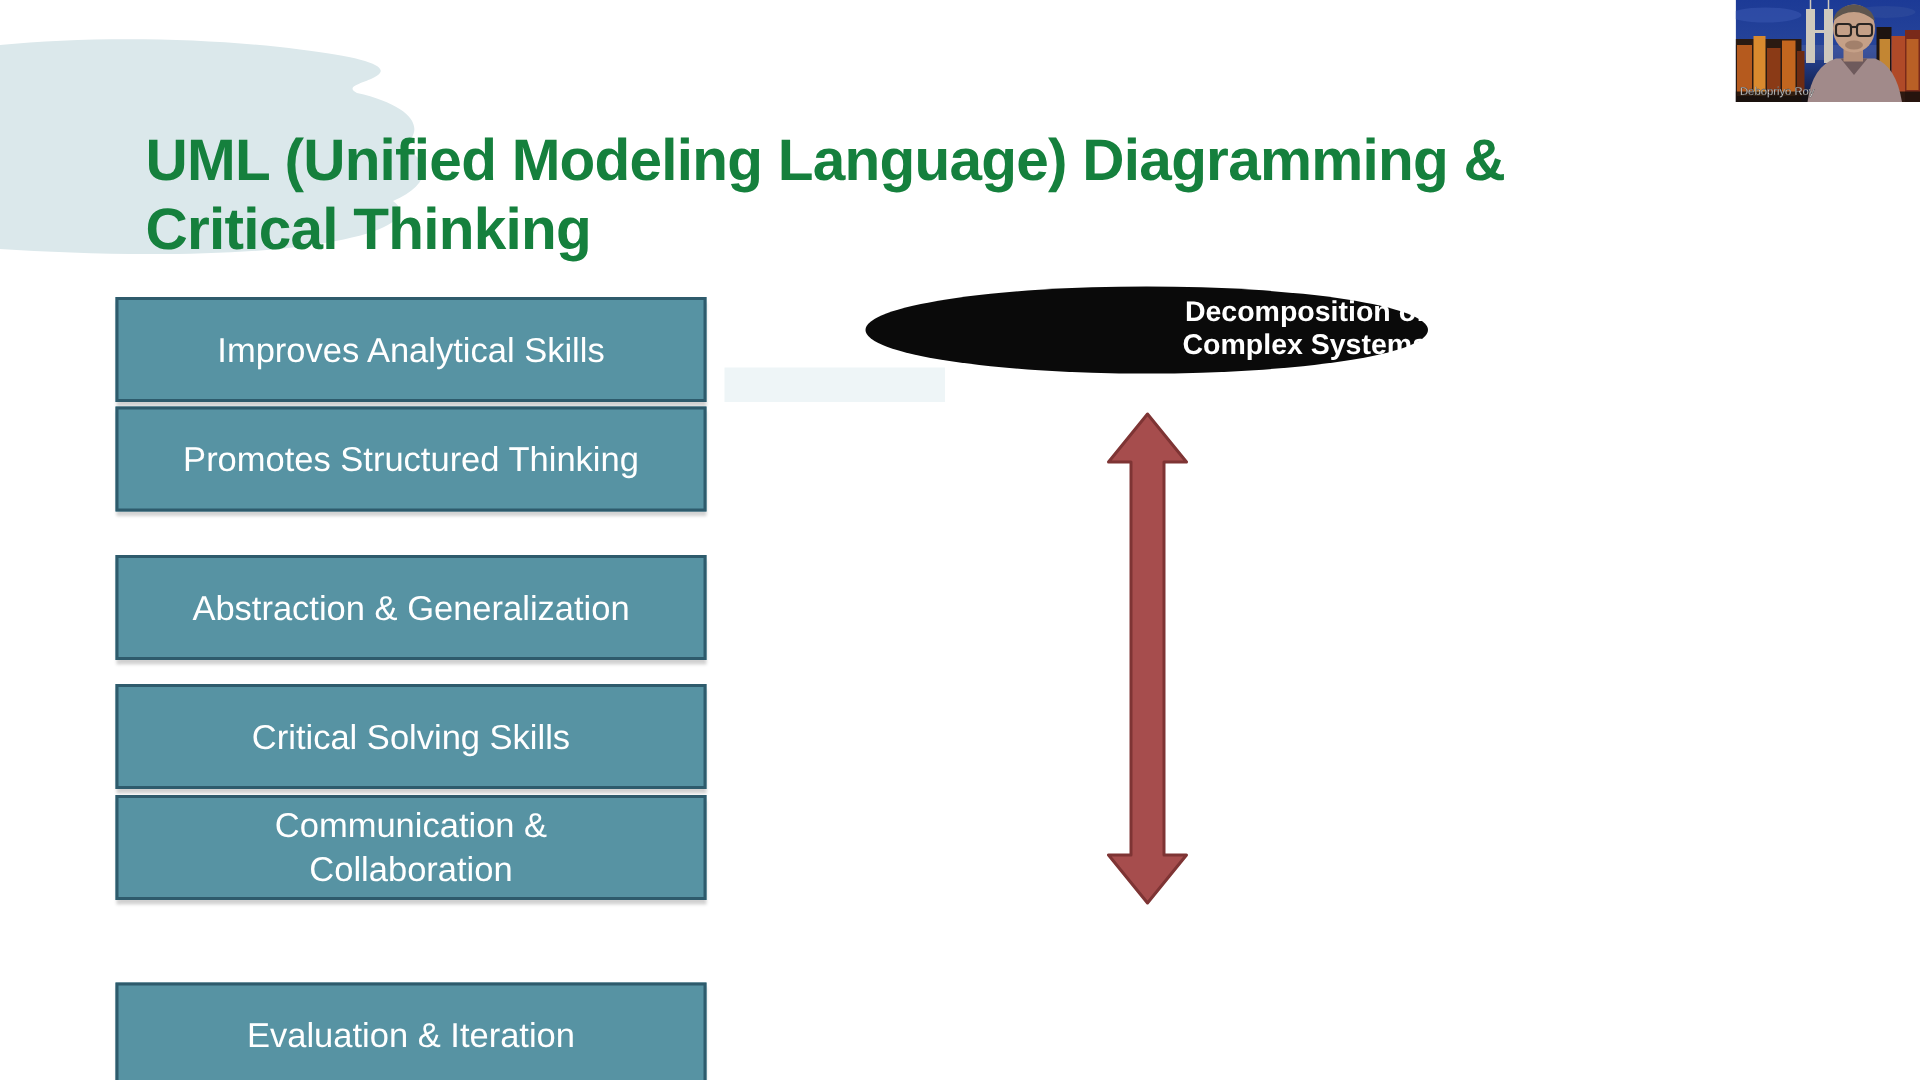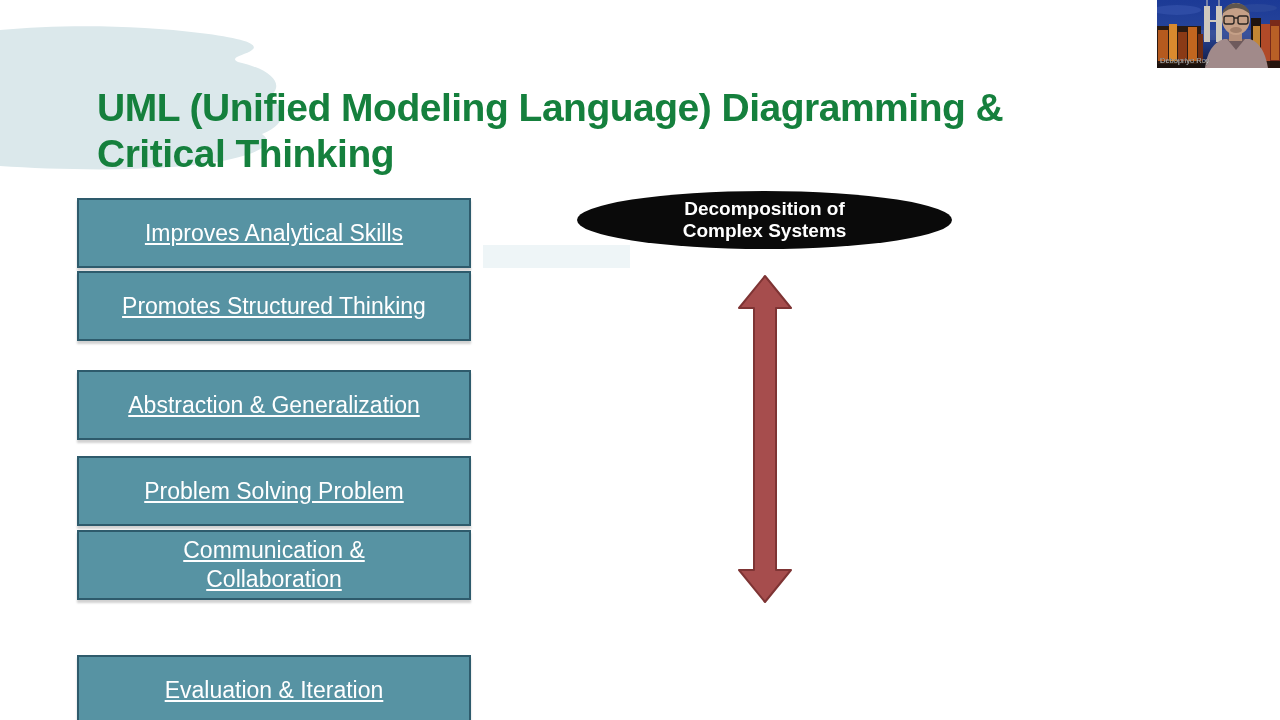--- a/index.html
+++ b/index.html
@@ -35,32 +35,31 @@
     border: 2px solid #2E5B6C;
     box-shadow: 0 3px 2px rgba(0,0,0,0.18);
     display: flex;
     align-items: center;
     justify-content: center;
     color: #ffffff;
     font-size: 23px;
     text-align: center;
     white-space: pre-line;
     line-height: 1.25;
-    text-decoration: underline;
   }
   .ellipse {
     position: absolute;
     left: 577px;
     width: 375px;
     height: 58px;
     background: #0a0a0a;
     border-radius: 50%;
     display: flex;
     align-items: center;
-    justify-content: center;
+    justify-content: flex-end;
     color: #ffffff;
     font-weight: bold;
     font-size: 19px;
     line-height: 1.18;
     text-align: center;
     white-space: pre-line;
   }
   .faint-rect {
     position: absolute;
     left: 483px;
@@ -100,21 +99,21 @@
     <div class="bbox" style="top:198px">
       <span>Improves Analytical Skills</span>
     </div>
     <div class="bbox" style="top:271px">
       <span>Promotes Structured Thinking</span>
     </div>
     <div class="bbox" style="top:370px">
       <span>Abstraction &amp; Generalization</span>
     </div>
     <div class="bbox" style="top:456px">
-      <span>Problem Solving Problem</span>
+      <span>Critical Solving Skills</span>
     </div>
     <div class="bbox" style="top:530px">
       <span>Communication &amp;
 Collaboration</span>
     </div>
     <div class="bbox" style="top:655px">
       <span>Evaluation &amp; Iteration</span>
     </div>
   </div>
 

